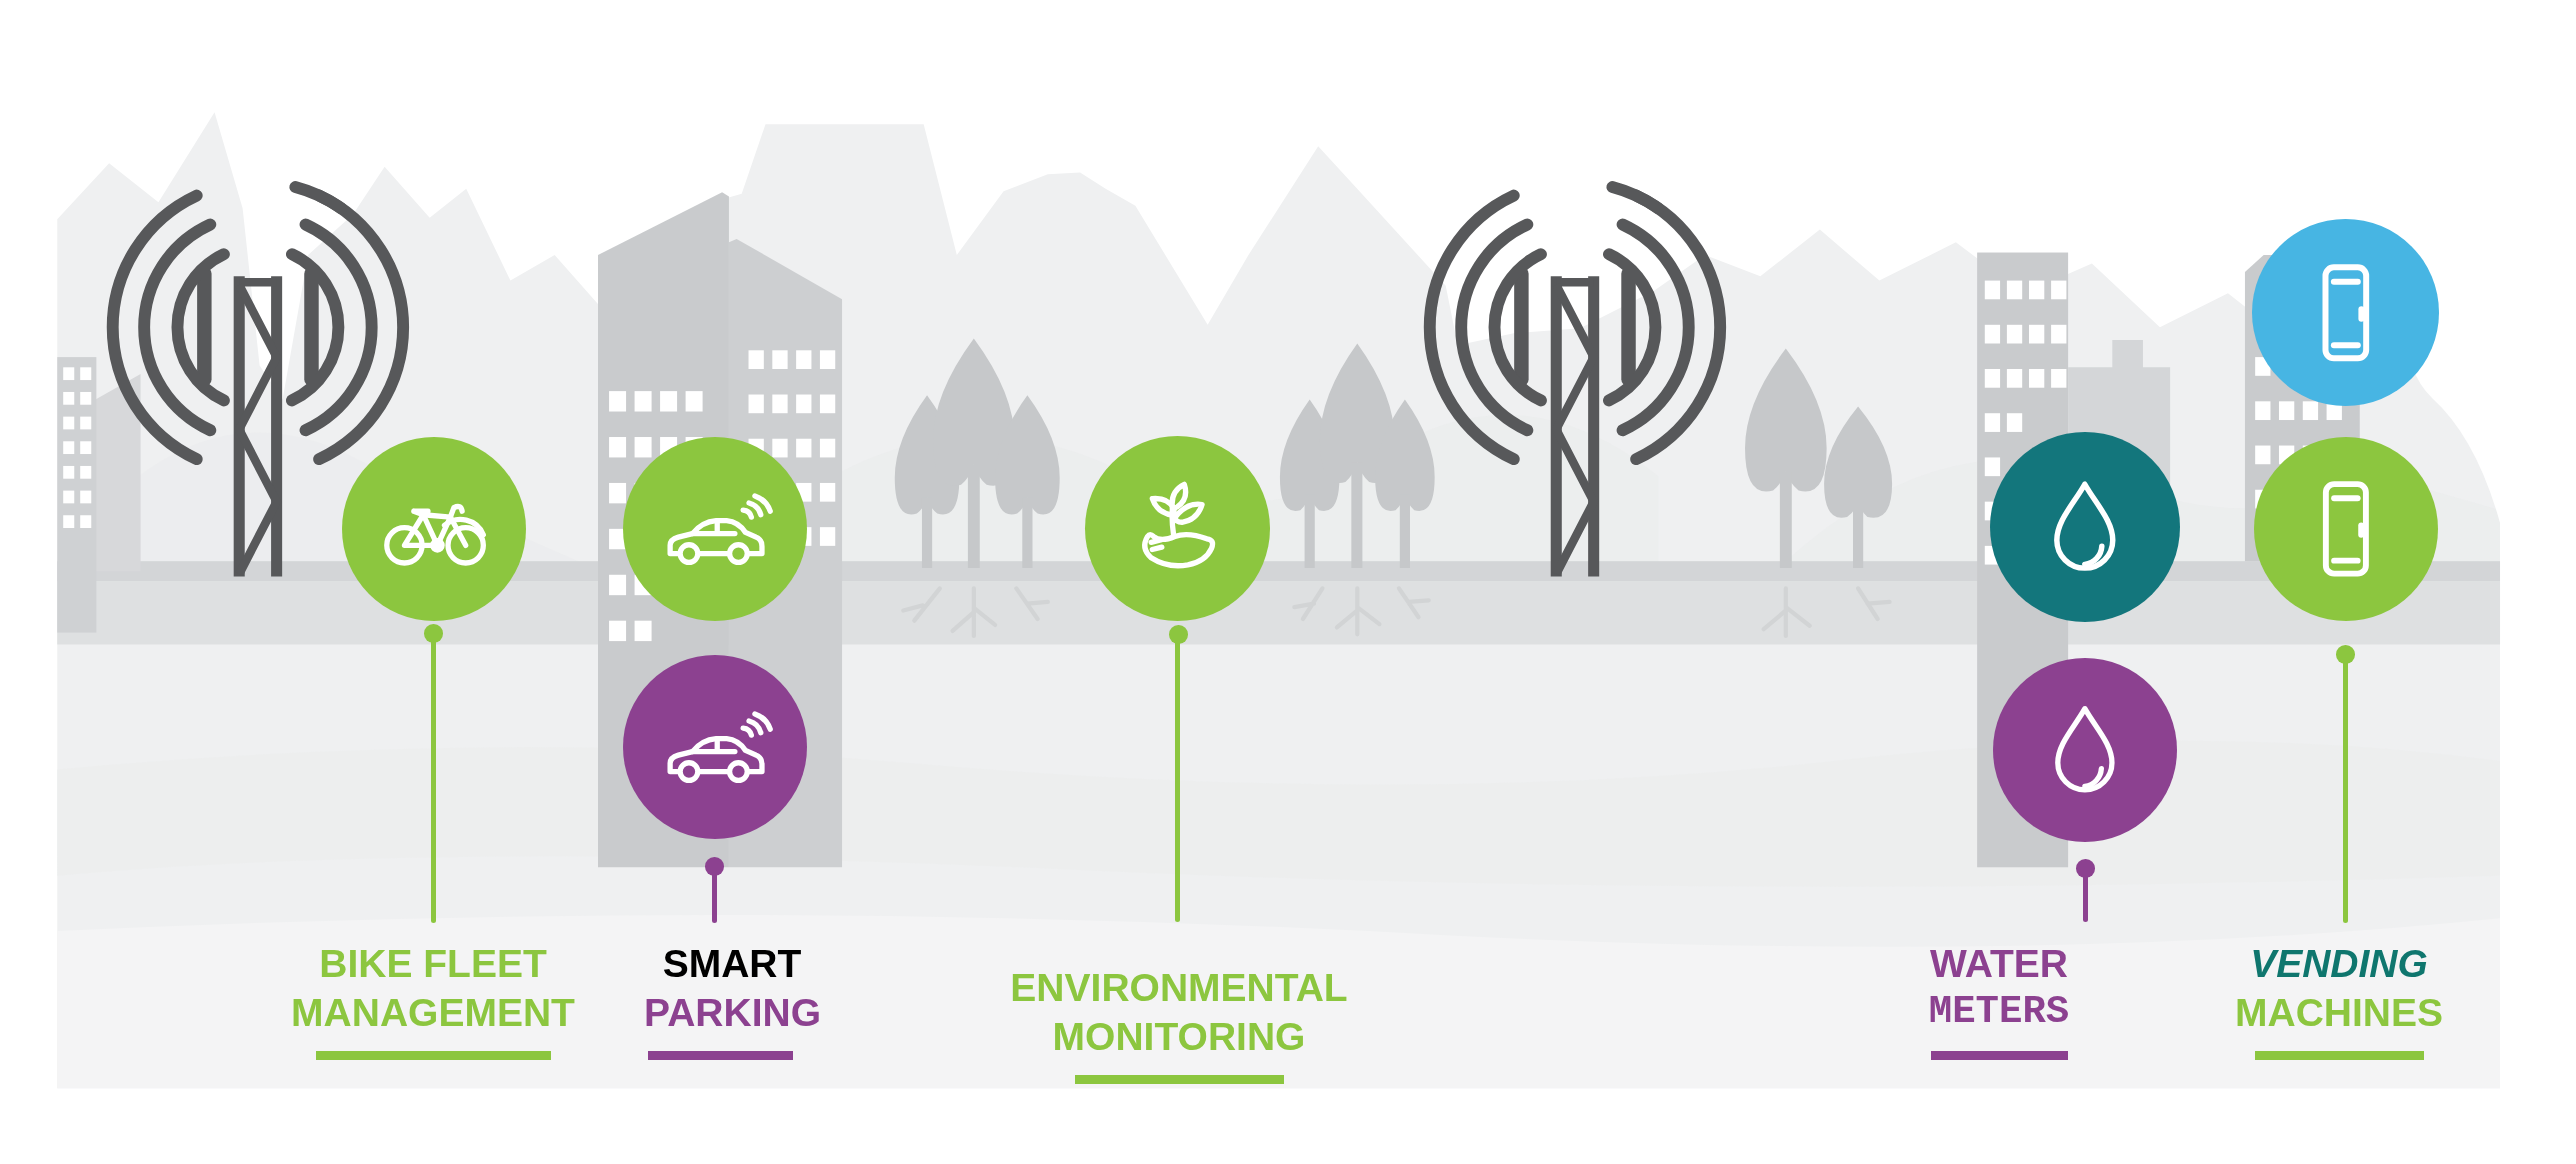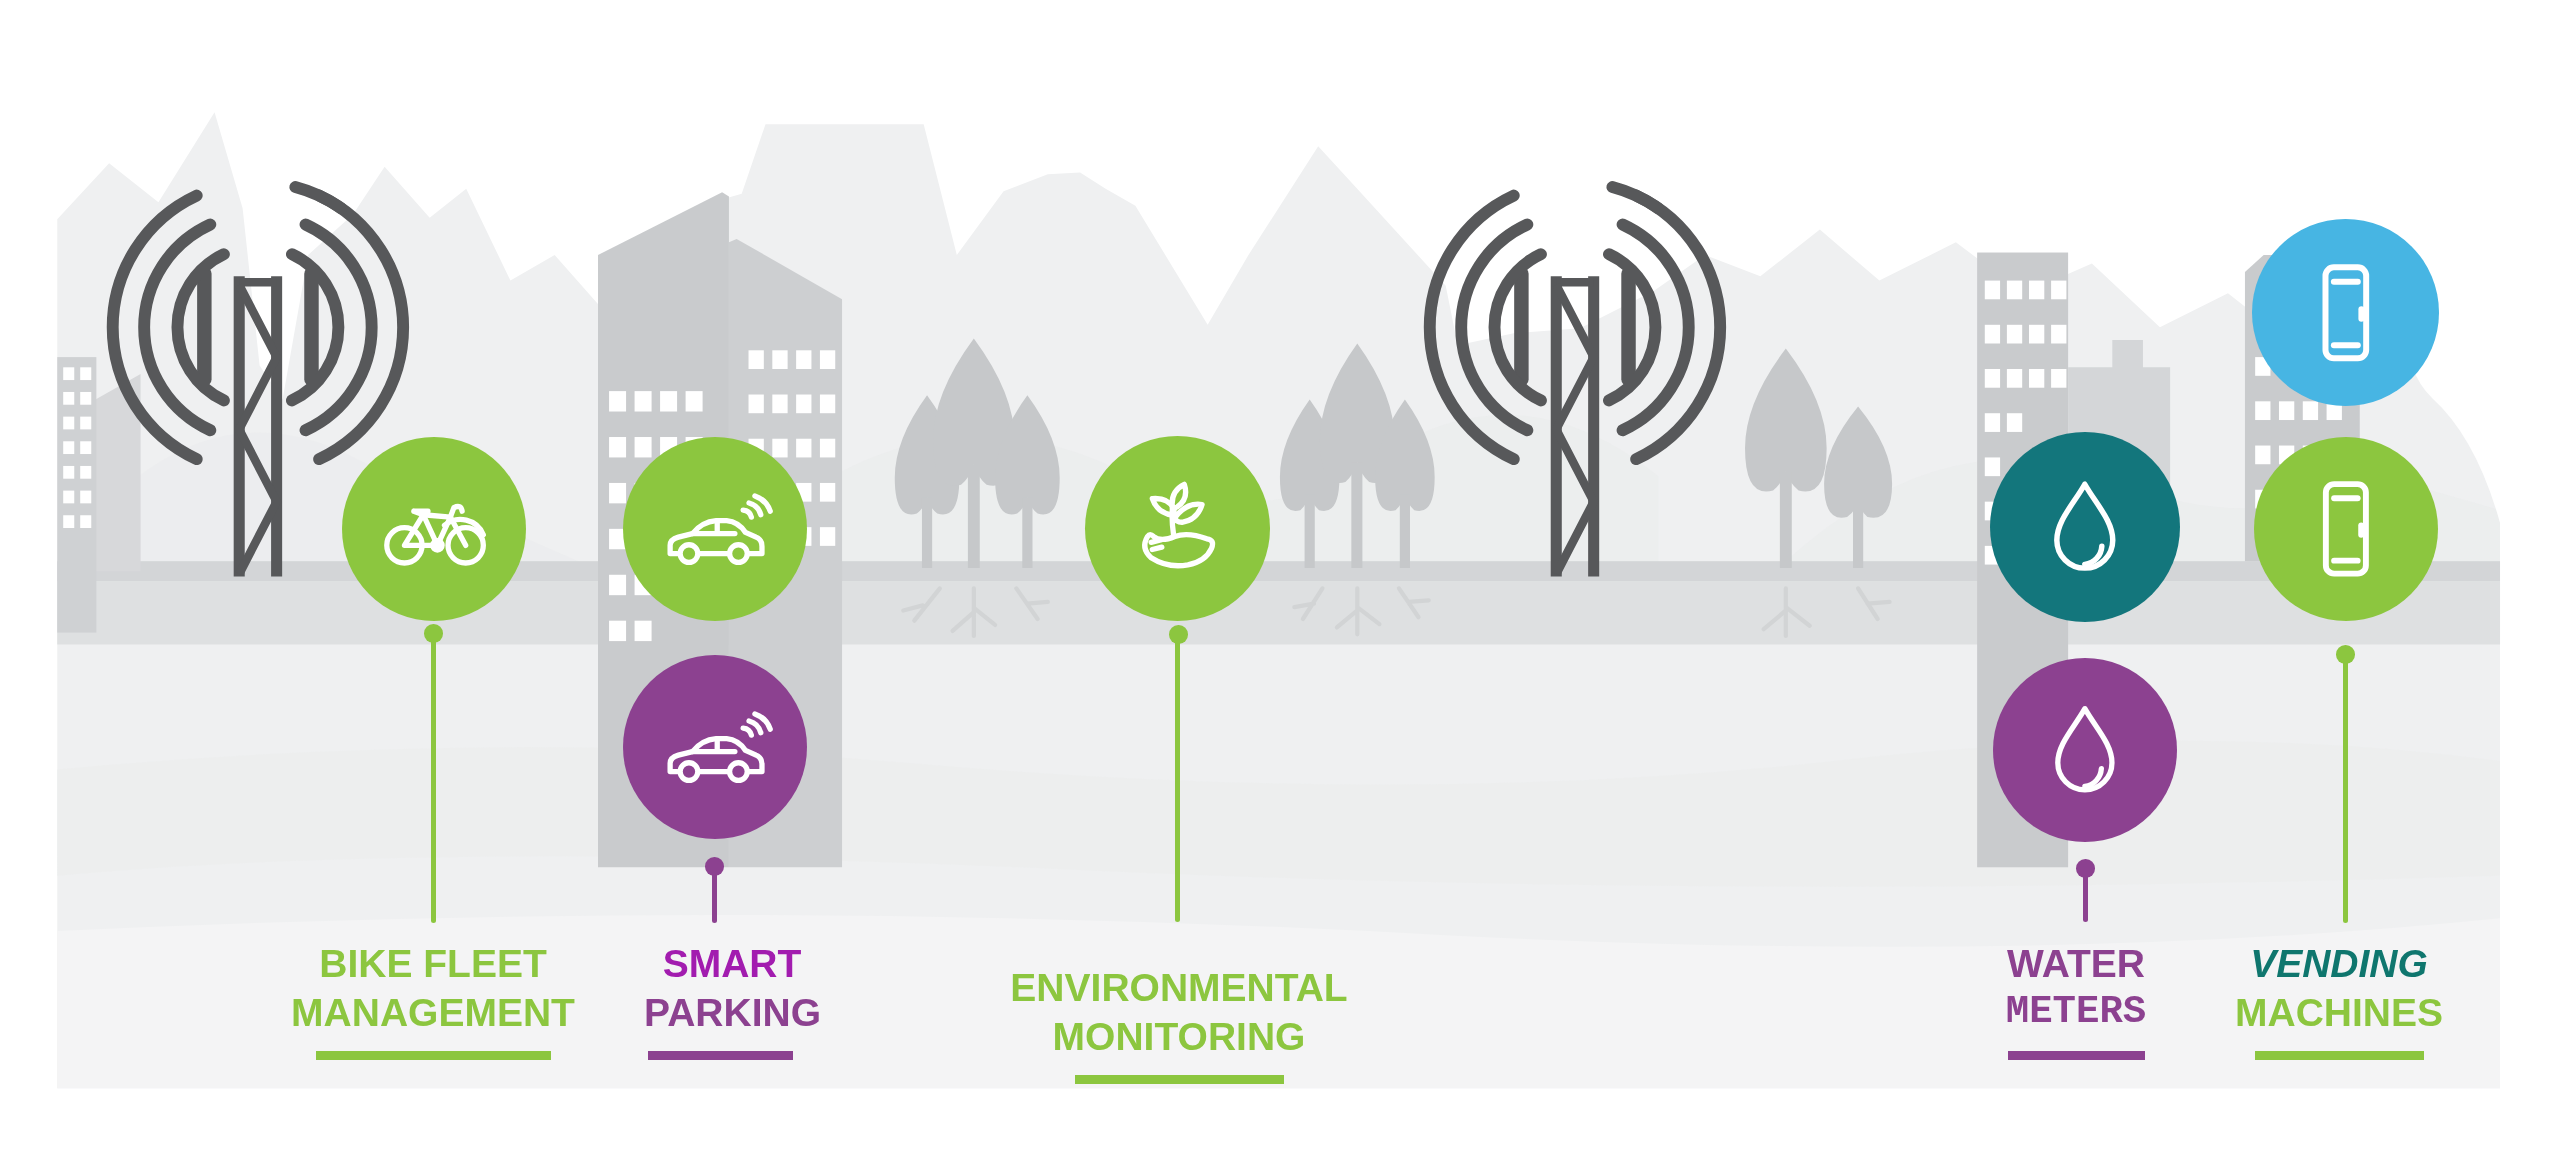--- a/index.html
+++ b/index.html
@@ -266,21 +266,21 @@
     <circle cx="28" cy="71" r="7.5"></circle>
             <circle cx="70" cy="71" r="7.5"></circle>
     <path d="M31 54 L67 54 M52 44 L52 54"></path>
     <path d="M74 34 A8 8 0 0 1 81 40"></path>
     <path d="M79 28 A14 14 0 0 1 89 38"></path>
     <path d="M84 22 A21 21 0 0 1 97 35"></path>
   </svg>
         </span>
       </div>
       <div class="feature-label" style="left: 499px;">
-        <div class="label-line" style="color: #a21caf; padding-left: 24px;">SMART</div>
+        <div class="label-line" style="color: #000000; padding-left: 24px;">SMART</div>
         <div class="label-line" style="color: rgb(140, 65, 144); margin-left: 25px;">PARKING</div>
         <div class="label-underline" style="width: 145px; background: rgb(140, 65, 144);"></div>
       </div>
       <div class="stem" style="left: 1175px; top: 634px; height: 288px; background: rgb(140, 198, 63);"></div>
       <div class="stem-dot" style="left: 1169px; top: 625px; background: rgb(140, 198, 63);"></div>
       <div class="feature-circle" style="left: 1085px; top: 436px; width: 185px; height: 185px; background: rgb(140, 198, 63);">
         <span style="display: flex; width: 100%; height: 100%; align-items: center; justify-content: center;">
           <svg viewBox="0 0 100 100" fill="none" stroke="#FFFFFF" stroke-width="4.5" stroke-linecap="round" stroke-linejoin="round">
     <path d="M47 56 Q45 42 46 33"></path>
     <path d="M46 33 Q44 19 56 13 Q60 25 50 32 Q47 34 46 33 Z"></path>
@@ -307,21 +307,21 @@
         </span>
       </div>
       <div class="feature-circle" style="left: 1993px; top: 658px; width: 184px; height: 184px; background: rgb(140, 65, 144);">
         <span style="display: flex; width: 100%; height: 100%; align-items: center; justify-content: center;">
           <svg viewBox="0 0 100 100" fill="none" stroke="#FFFFFF" stroke-width="4.5" stroke-linecap="round" stroke-linejoin="round">
     <path d="M50 15 C41 31 27 45 27 61 A23 23 0 0 0 73 61 C73 45 59 31 50 15 Z"></path>
     <path d="M64 66 A16 16 0 0 1 50 81"></path>
   </svg>
         </span>
       </div>
-      <div class="feature-label" style="left: 1855px;">
+      <div class="feature-label" style="left: 1778px;">
         <div class="label-line" style="color: rgb(140, 65, 144);">WATER</div>
         <div class="label-line" style="color: rgb(140, 65, 144); font-family: Liberation Mono, monospace;">METERS</div>
         <div class="label-underline" style="width: 137px; background: rgb(140, 65, 144);"></div>
       </div>
       <div class="stem" style="left: 2343px; top: 654px; height: 269px; background: rgb(140, 198, 63);"></div>
       <div class="stem-dot" style="left: 2336px; top: 645px; background: rgb(140, 198, 63);"></div>
       <div class="feature-circle" style="left: 2252px; top: 219px; width: 187px; height: 187px; background: rgb(71, 181, 227);">
         <span style="display: flex; width: 100%; height: 100%; align-items: center; justify-content: center;">
           <svg viewBox="0 0 100 100" fill="none" stroke="#FFFFFF" stroke-width="5" stroke-linecap="round" stroke-linejoin="round">
     <rect x="33" y="12" width="34" height="76" rx="7"></rect>

